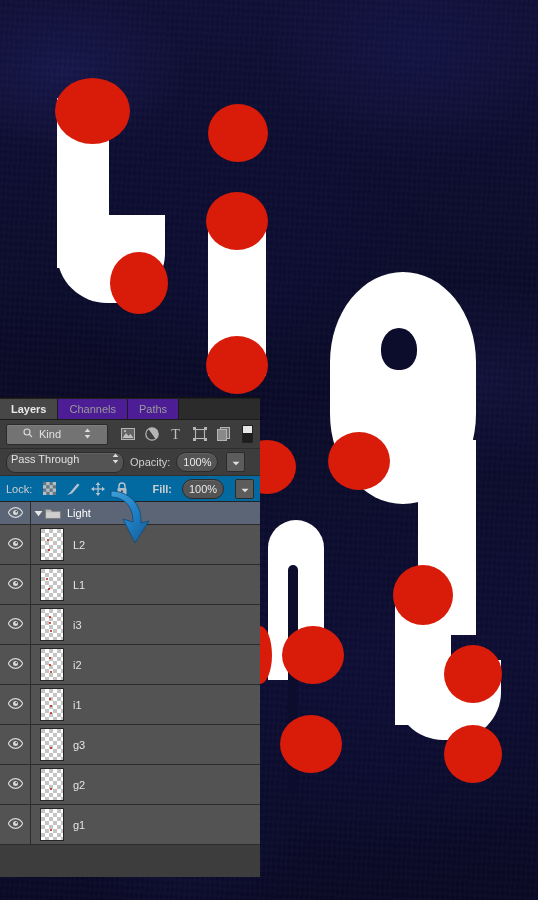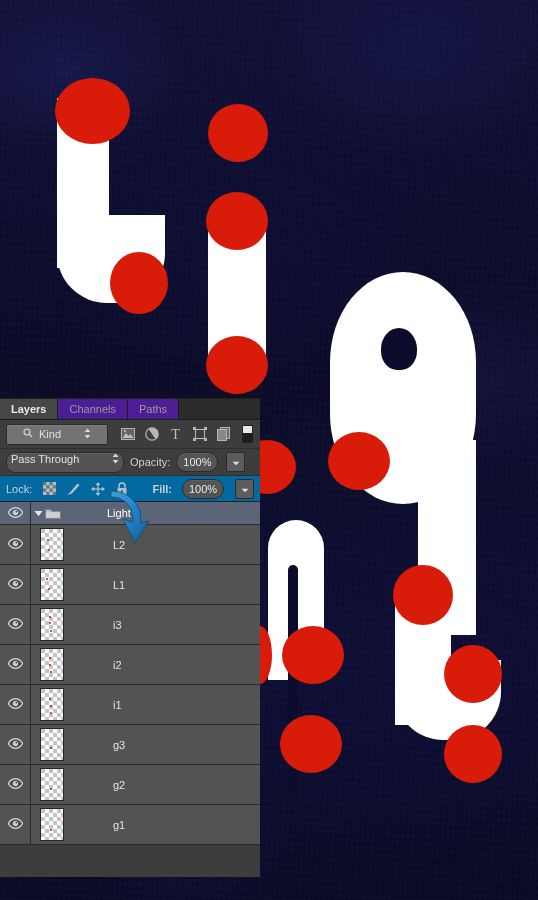--- a/index.html
+++ b/index.html
@@ -156,21 +156,21 @@
   .folder{width:16px;height:13px;flex:0 0 auto;margin-right:6px;}
   .thumb{
     width:22px;height:31px;flex:0 0 auto;
     margin:0 9px 0 9px;
     border:1px solid #262626;
     background:
       repeating-conic-gradient(#ffffff 0% 25%, #c4c4c4 0% 50%) 0 0/8px 8px;
     position:relative;overflow:hidden;
   }
   .tdot{position:absolute;width:2px;height:2px;background:#c01a08;border-radius:50%;}
-  .lname{font-size:11px;color:#e4e4e4;margin-left:40px;}
+  .lname{font-size:11px;color:#e4e4e4;}
   .lrow.group .lname{color:#ffffff;}
 
   
   #arrow{position:absolute;left:108px;top:489px;width:48px;height:56px;z-index:20;pointer-events:none;}
 </style>
 </head>
 <body>
 
 <div id="canvas">
   <div class="bg-base"></div>

